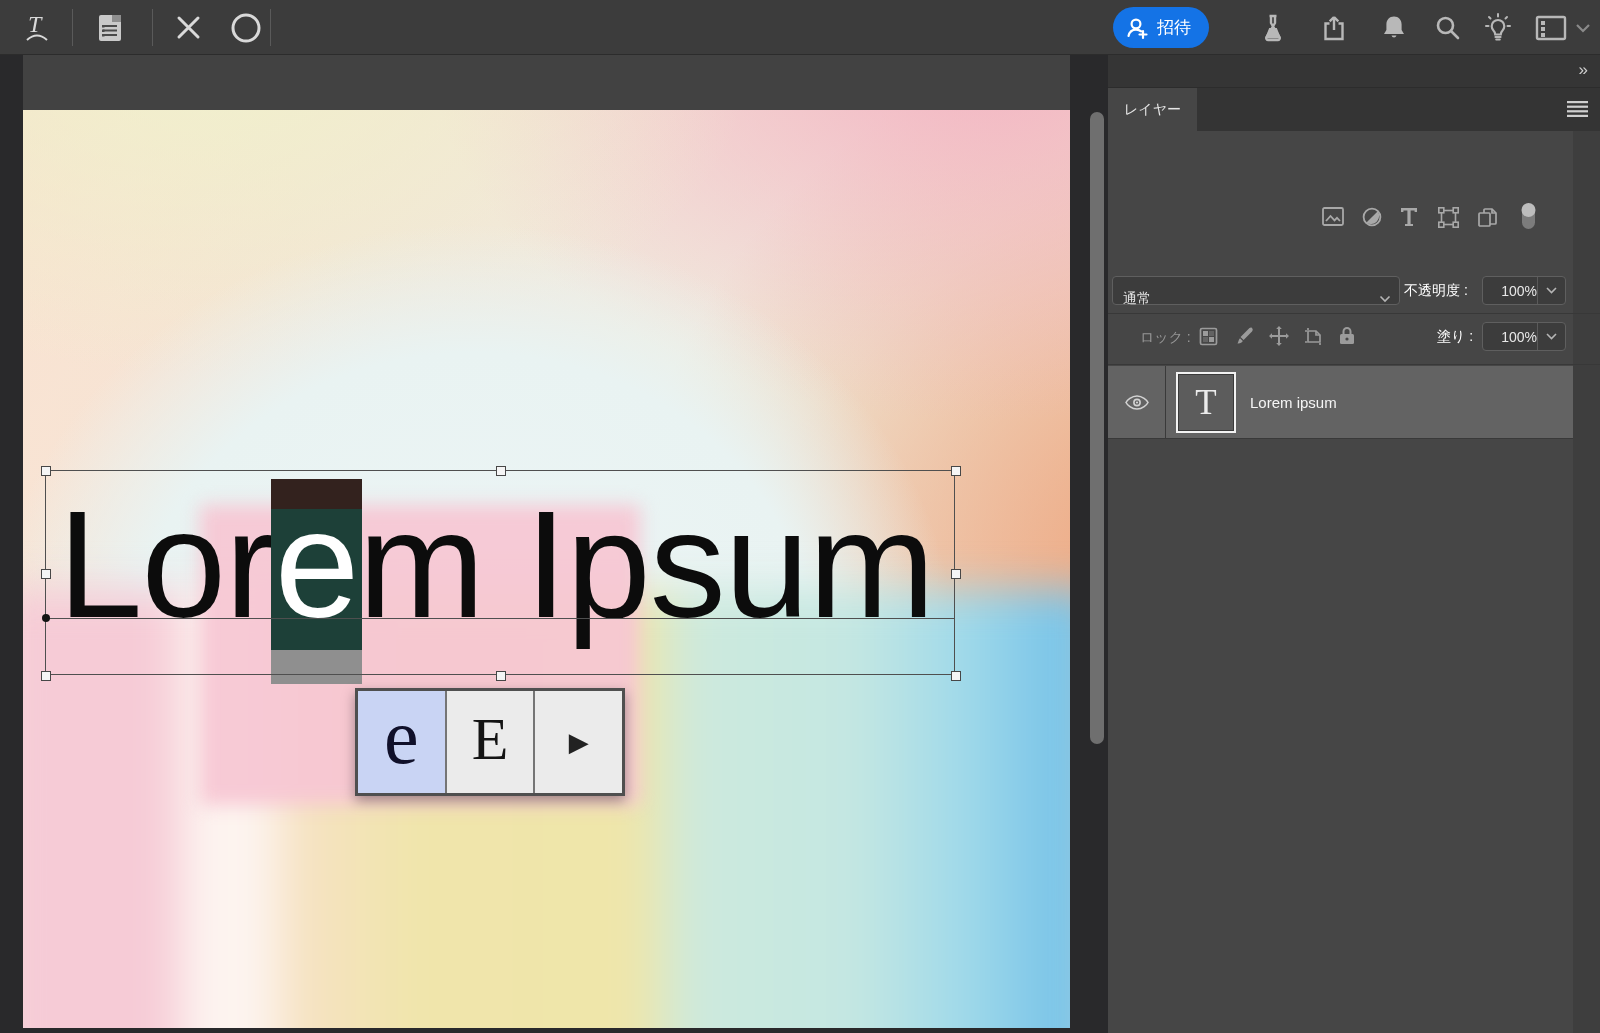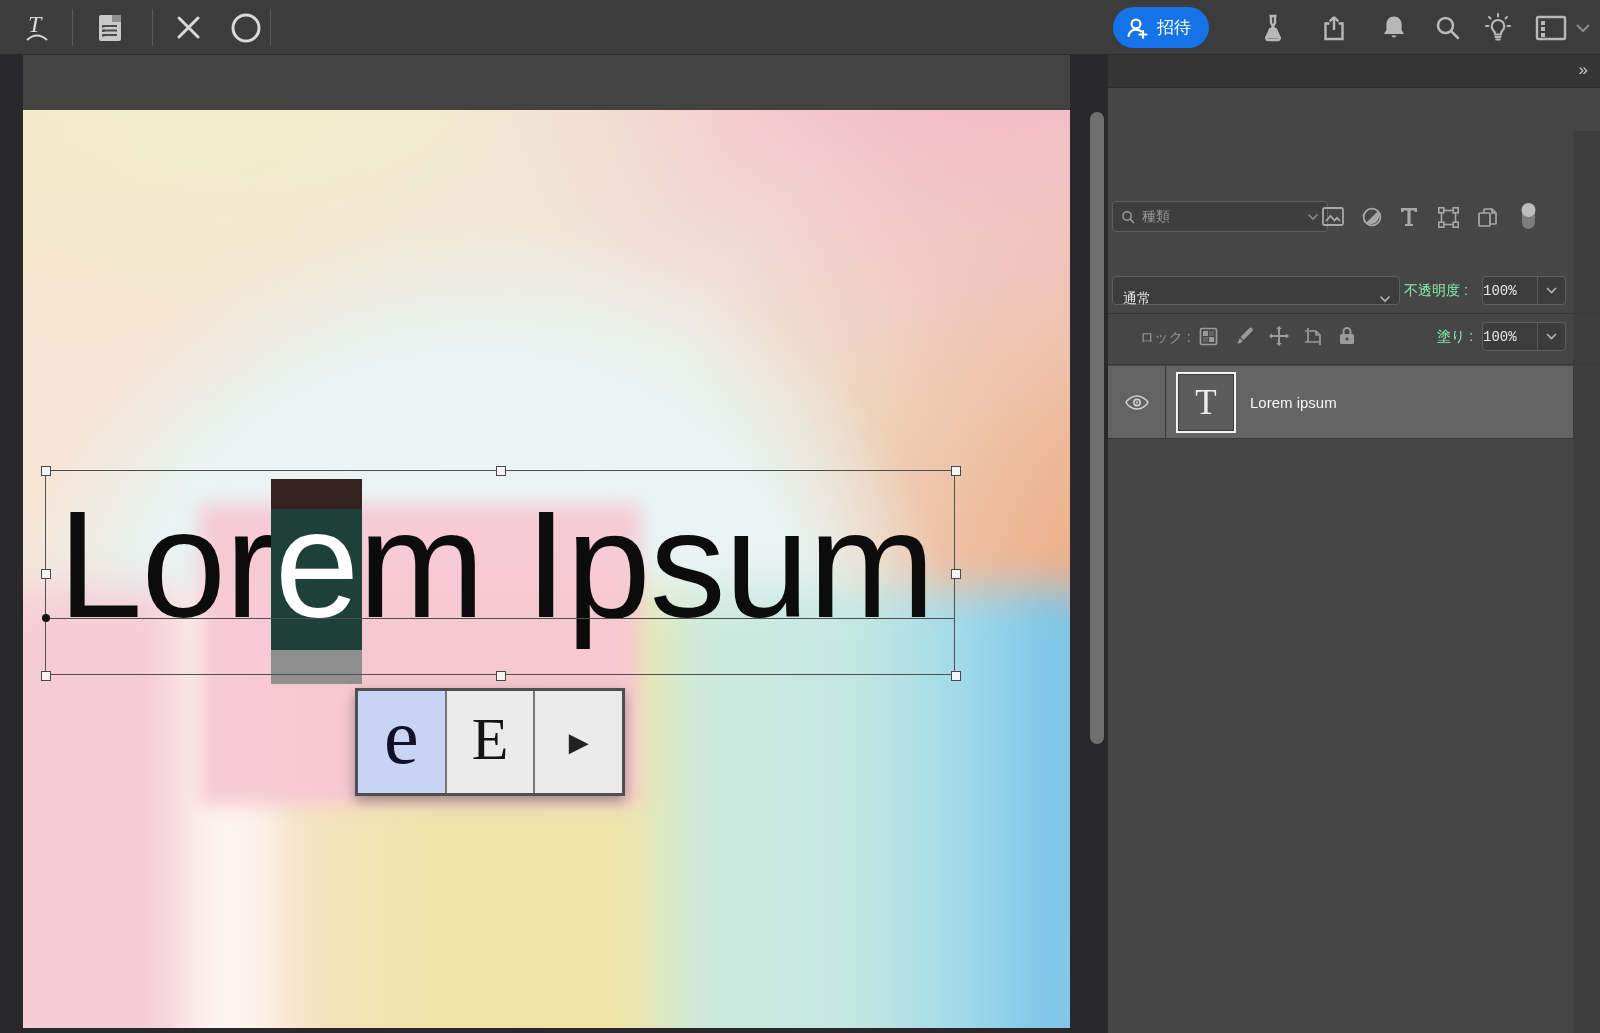--- a/index.html
+++ b/index.html
@@ -74,25 +74,25 @@
 
   .sfield { position:absolute; left:4px; top:70px; width:216px; height:31px; background:#3e3e3e;
     border:1px solid #5f5f5f; border-radius:4px; display:flex; align-items:center; padding:0 8px; gap:7px;
     color:#9a9a9a; font-size:14px; cursor:pointer; }
   .sfield .chev { margin-left:auto; }
   .ficon { position:absolute; top:76px; cursor:pointer; }
 
   .drop { position:absolute; background:#3c3c3c; border:1px solid #5f5f5f; border-radius:4px;
     color:#e2e2e2; font-size:14px; display:flex; align-items:center; padding:16px 8px 0 10px; cursor:pointer; }
   .drop .chev { margin-left:auto; }
-  .plabel { position:absolute; color:#86efac; font-size:14px; }
+  .plabel { position:absolute; color:#ffffff; font-size:14px; }
   .plabel.dim { color:#979797; }
   .valbox { position:absolute; width:84px; height:29px; background:#3c3c3c; border:1px solid #5f5f5f;
     border-radius:4px; display:flex; align-items:center; color:#e8e8e8; font-size:14px; cursor:pointer; }
-  .valbox span { flex:1; text-align:left;font-family:Liberation Mono, monospace; }
+  .valbox span { flex:1; text-align:right; }
   .valbox .vchev { width:28px; height:100%; border-left:1px solid #5a5a5a;
     display:flex; align-items:center; justify-content:center; }
   .hdiv { position:absolute; left:0; width:492px; height:1px; background:#383838; }
 
   .lrow { position:absolute; left:0; width:465px; height:72px; cursor:pointer; }
   .lrow .eyecell { position:absolute; left:0; top:0; width:58px; height:72px;
     border-right:1px solid #3a3a3a; display:flex; align-items:center; justify-content:center; }
   .lname { position:absolute; top:50%; transform:translateY(-50%); font-size:15px; color:#f5f5f5; }
   .tthumb { position:absolute; left:68px; top:6px; width:60px; height:61px; background:#5c5c5c;
     border:2px solid #f2f2f2; box-shadow:inset 0 0 0 1px #3a3a3a;
@@ -245,38 +245,37 @@
       </div>
   </div>
 </div>
 
 <div class="vthumb"></div>
 
 <div class="panel">
   <div class="phead">
     <div class="collapse">»</div>
   </div>
+  <div class="ptabs">
+    <div class="tab">レイヤー</div>
+    <div class="hamb">
+      <svg width="21" height="16" viewBox="0 0 21 16">
+        <g fill="#cfcfcf">
+            <rect y="0" width="21" height="2.2"></rect>
+            <rect y="4.6" width="21" height="2.2"></rect>
+            <rect y="9.2" width="21" height="2.2"></rect>
+            <rect y="13.8" width="21" height="2.2"></rect>
+          </g>
+      </svg>
+    </div>
+  </div>
 
   <div class="pbody">
     <div class="gutter"></div>
 
-    <div class="sfield">
-      <span>
-        <svg width="14" height="14" viewBox="0 0 14 14">
-            <circle cx="6" cy="6" r="4.2" fill="none" stroke="#9a9a9a" stroke-width="1.6"></circle>
-            <line x1="9" y1="9" x2="13" y2="13" stroke="#9a9a9a" stroke-width="1.6"></line>
-          </svg>
-      </span>
-      <span>種類</span>
-      <span class="chev">
-        <svg width="12" height="8" viewBox="0 0 12 8">
-            <path d="M1.5 1.5 L6 6 L10.5 1.5" fill="none" stroke="#8a8a8a" stroke-width="1.6"></path>
-          </svg>
-      </span>
-    </div>
     <div class="ficon" style="left:214px">
       <svg width="22" height="19" viewBox="0 0 22 19">
           <rect x="1" y="1" width="20" height="17" rx="1.5" fill="none" stroke="#a8a8a8" stroke-width="1.8"></rect>
           <path d="M4 14 l4.5 -5 4 4.4 2.5 -2.6 3 3.2" fill="none" stroke="#a8a8a8" stroke-width="1.8"></path>
         </svg>
     </div>
     <div class="ficon" style="left:254px">
       <svg width="20" height="20" viewBox="0 0 20 20">
           <circle cx="10" cy="10" r="8.4" fill="none" stroke="#a8a8a8" stroke-width="1.8"></circle>
           <path d="M4.2 15.8 A8.4 8.4 0 0 0 15.8 4.2 Z" fill="#a8a8a8"></path>

